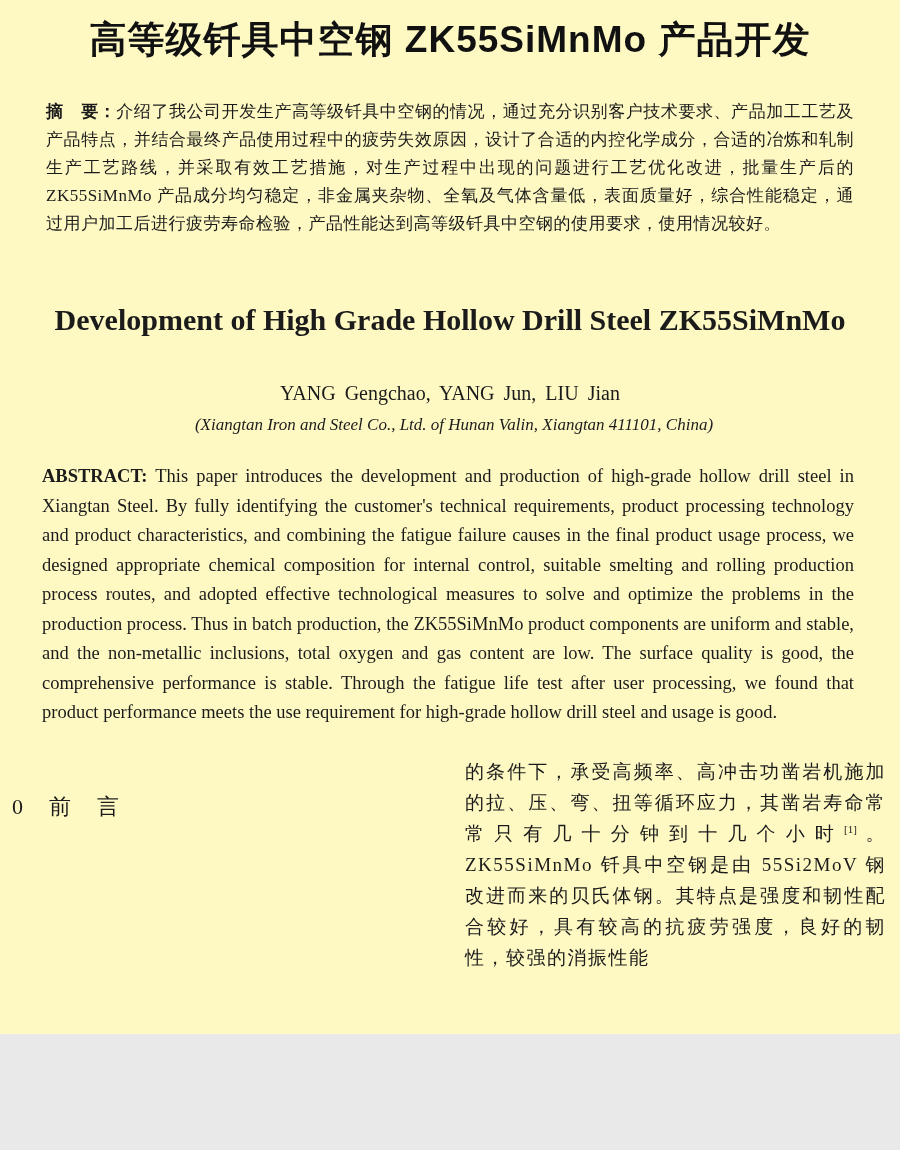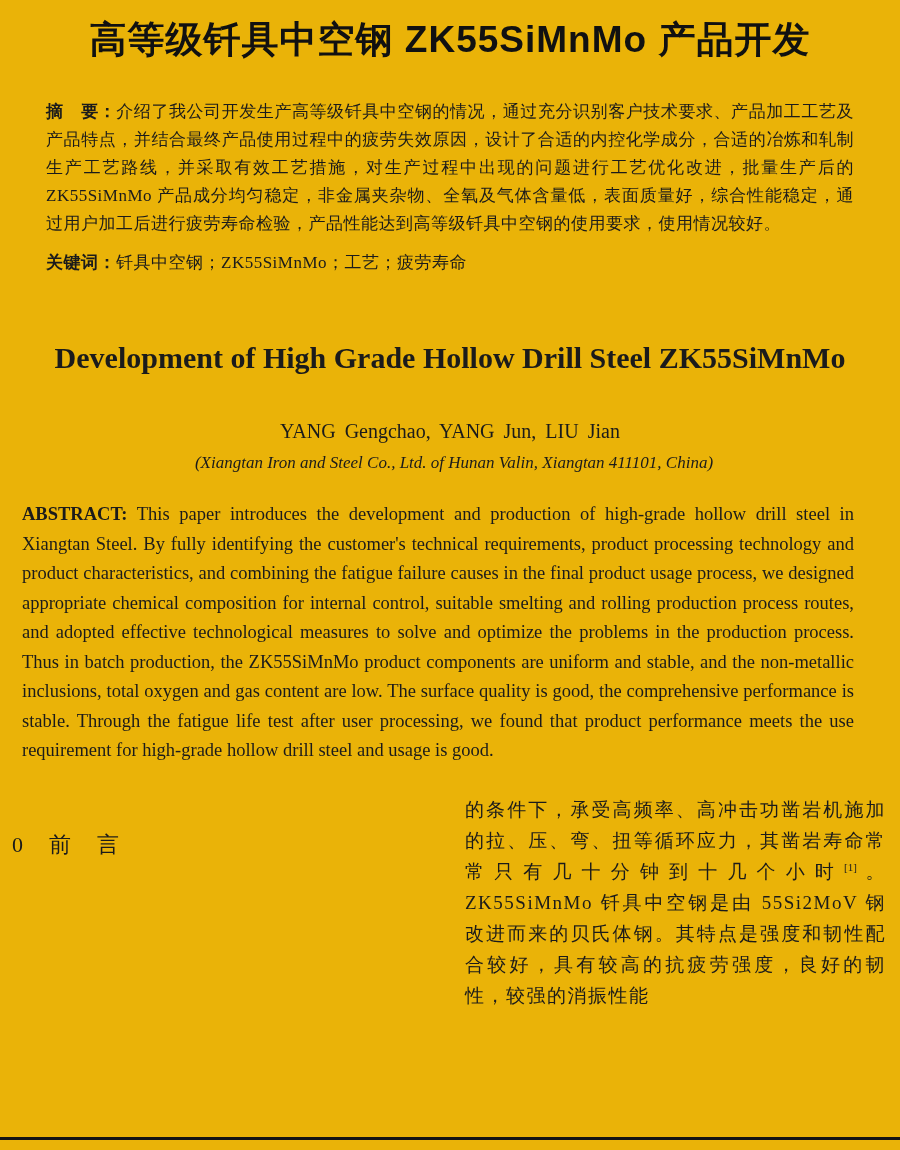--- a/index.html
+++ b/index.html
@@ -3,22 +3,22 @@
 <meta charset="utf-8">
 <style>
   html, body { margin: 0; padding: 0; }
   body {
     width: 900px; height: 1150px;
     background: #e9e9e9;
     font-family: "Liberation Serif", serif;
   }
   .page {
     position: relative;
-    width: 900px; height: 1150px;
-    background: #eab308;
+    width: 900px; height: 1034px;
+    background: #fef9c3;
     color: #1b1b1b;
     overflow: hidden;
   }
   .zh-title {
     margin: 16px 30px 0 30px;
     text-align: center;
     font-family: "Liberation Sans", sans-serif;
     font-weight: 900;
     font-size: 37px;
     line-height: 48px;
@@ -73,21 +73,21 @@
   }
   .en-affiliation {
     margin-top: 8px;
     text-align: center;
     font-size: 17px;
     line-height: 22px;
     font-style: italic;
     padding-left: 8px;
   }
   .en-abstract {
-    margin: 26px 46px 0 22px;
+    margin: 26px 46px 0 42px;
     font-size: 18.5px;
     line-height: 29.5px;
     text-align: justify;
   }
   .en-abstract .lbl, .en-keywords .lbl { font-weight: bold; }
   .en-keywords {
     margin: 8px 46px 0 46px;
     font-size: 18.5px;
     line-height: 29px;
   }
@@ -130,21 +130,20 @@
 <body>
 
 <div class="page">
 
   <h1 class="zh-title">高等级钎具中空钢 ZK55SiMnMo 产品开发</h1>
 
 
 
   <p class="zh-abstract"><span class="lbl">摘　要：</span><span>介绍了我公司开发生产高等级钎具中空钢的情况，通过充分识别客户技术要求、产品加工工艺及产品特点，并结合最终产品使用过程中的疲劳失效原因，设计了合适的内控化学成分，合适的冶炼和轧制生产工艺路线，并采取有效工艺措施，对生产过程中出现的问题进行工艺优化改进，批量生产后的 ZK55SiMnMo 产品成分均匀稳定，非金属夹杂物、全氧及气体含量低，表面质量好，综合性能稳定，通过用户加工后进行疲劳寿命检验，产品性能达到高等级钎具中空钢的使用要求，使用情况较好。</span></p>
 
-  <p class="zh-keywords"><span class="lbl">关键词：</span><span>钎具中空钢；ZK55SiMnMo；工艺；疲劳寿命</span></p>
 
   <h2 class="en-title">Development of High Grade Hollow Drill Steel ZK55SiMnMo</h2>
 
   <div class="en-authors">YANG Gengchao, YANG Jun, LIU Jian</div>
 
   <div class="en-affiliation">(Xiangtan Iron and Steel Co., Ltd. of Hunan Valin, Xiangtan 411101, China)</div>
 
   <p class="en-abstract"><span class="lbl">ABSTRACT:</span> <span>This paper introduces the development and production of high-grade hollow drill steel in Xiangtan Steel. By fully identifying the customer's technical requirements, product processing technology and product characteristics, and combining the fatigue failure causes in the final product usage process, we designed appropriate chemical composition for internal control, suitable smelting and rolling production process routes, and adopted effective technological measures to solve and optimize the problems in the production process. Thus in batch production, the ZK55SiMnMo product components are uniform and stable, and the non-metallic inclusions, total oxygen and gas content are low. The surface quality is good, the comprehensive performance is stable. Through the fatigue life test after user processing, we found that product performance meets the use requirement for high-grade hollow drill steel and usage is good.</span></p>
 
 

